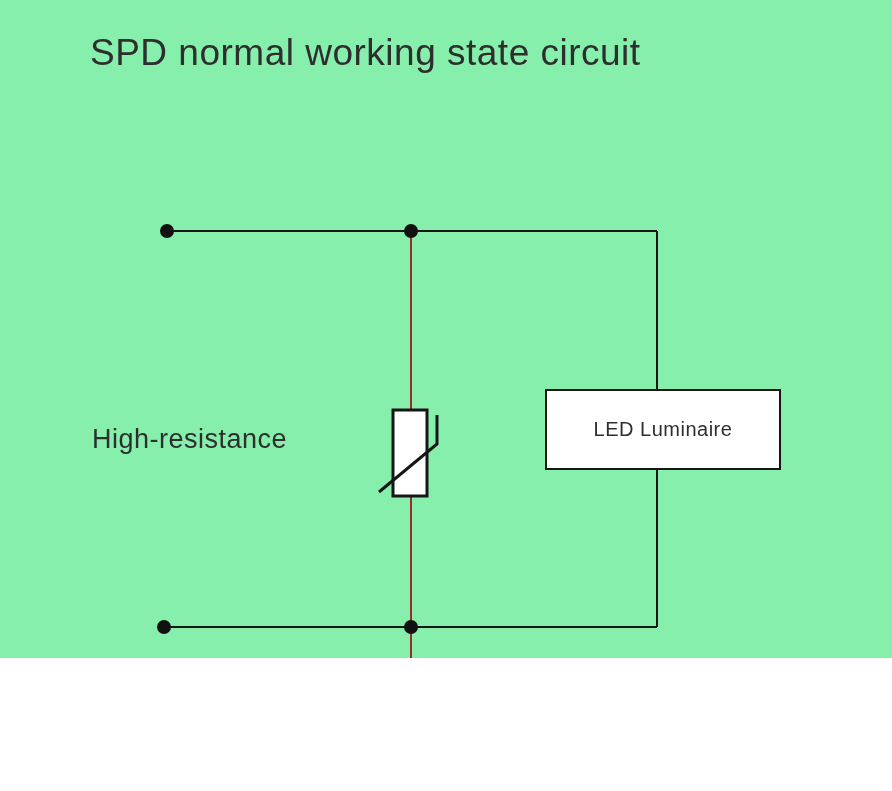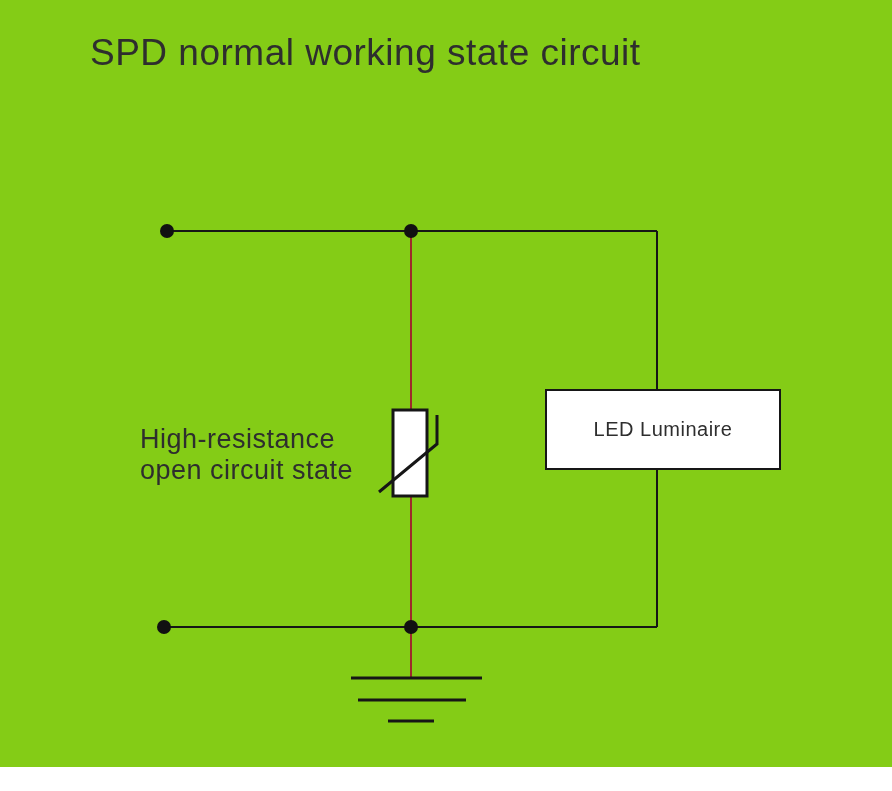--- a/index.html
+++ b/index.html
@@ -3,22 +3,22 @@
 <meta charset="utf-8">
 <style>
   html, body {
     margin: 0;
     padding: 0;
     background: #ffffff;
   }
   .stage {
     position: relative;
     width: 892px;
-    height: 767px;
-    background: #84cc16;
+    height: 658px;
+    background: #86efac;
     font-family: "Liberation Sans", sans-serif;
     overflow: hidden;
   }
   .title {
     position: absolute;
     left: 90px;
     top: 32px;
     margin: 0;
     font-size: 37px;
     font-weight: 300;
@@ -61,21 +61,21 @@
     position: absolute;
     left: 92px;
     top: 424px;
     font-size: 27px;
     line-height: 31px;
     letter-spacing: 0.5px;
     font-weight: 300;
     color: #2e2e2e;
     white-space: nowrap;
   }
-  .spd-label span { display: block; margin-left: 48px; }
+  .spd-label span { display: block; }
   .led-box {
     position: absolute;
     left: 545px;
     top: 389px;
     width: 236px;
     height: 81px;
     box-sizing: border-box;
     border: 2px solid #161616;
     background: #ffffff;
     display: flex;
@@ -115,20 +115,19 @@
 
     <g>
       <line x1="351" y1="678" x2="482" y2="678" class="gnd"></line>
       <line x1="358" y1="700" x2="466" y2="700" class="gnd"></line>
       <line x1="388" y1="721" x2="434" y2="721" class="gnd"></line>
     </g>
   </svg>
 
   <div class="spd-label">
     <span>High-resistance</span>
-    <span>open circuit state</span>
   </div>
 
   <div class="led-box">
     <span>LED Luminaire</span>
   </div>
 
 </div>
 
 </body></html>

